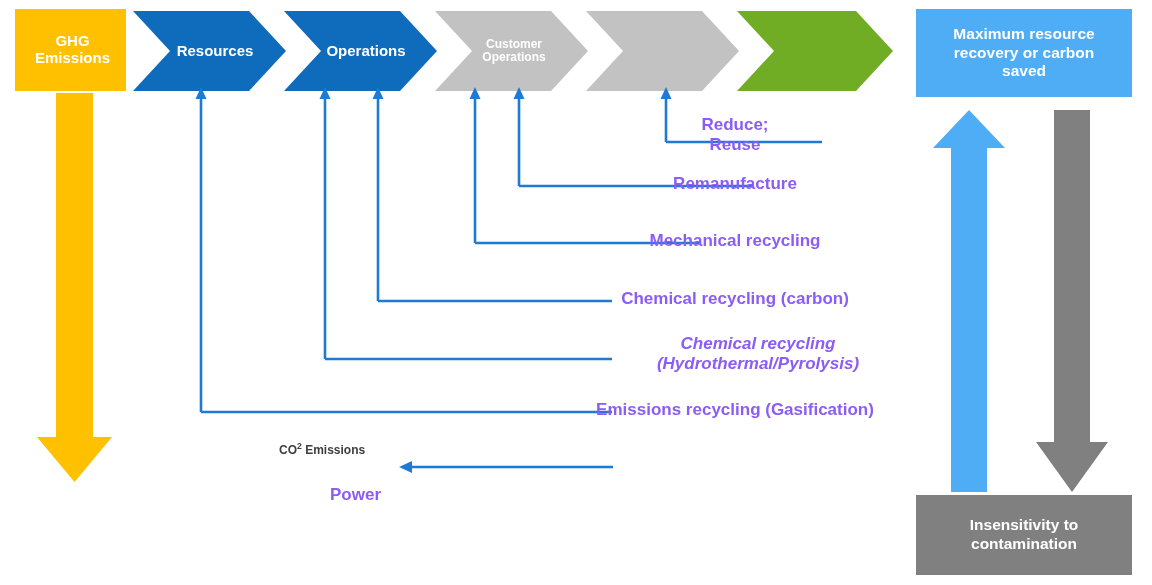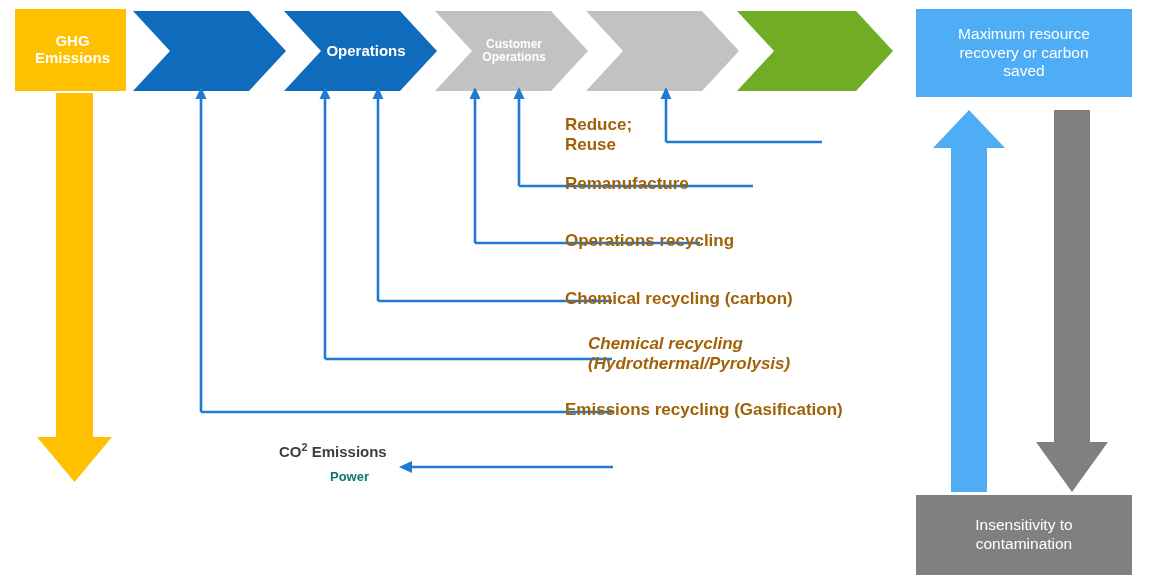--- a/index.html
+++ b/index.html
@@ -41,49 +41,50 @@
   .chain-label.small { font-size: 12px; }
 
   
   .panel-text {
     position: absolute;
     display: flex;
     align-items: center;
     justify-content: center;
     text-align: center;
     color: #ffffff;
-    font-weight: normal;
+    font-weight: bold;
     font-size: 15.5px;
     line-height: 1.22;
   }
 
   
   .flow-label {
     position: absolute;
-    text-align: left;
-    color: #a16207;
+    text-align: center;
+    color: #8b5cf6;
     font-weight: bold;
     font-size: 17px;
     line-height: 1.16;
     white-space: pre-line;
   }
 
   .note-dark {
     position: absolute;
     color: #3d3d3d;
     font-weight: bold;
-    font-size: 15px;
+    font-size: 12px;
     white-space: nowrap;
   }
   .note-blue {
     position: absolute;
-    color: #0f766e;
+    color: #8b5cf6;
     font-weight: bold;
-    font-size: 13px;
+    font-size: 17px;
     white-space: nowrap;
+    margin-top: 16px;
   }
   sup { font-size: 0.72em; }
 </style>
 </head>
 <body>
 
 <div id="stage">
 
   <svg class="layer" viewBox="0 0 1152 585">
 
@@ -135,41 +136,42 @@
     <rect x="916" y="495" width="216" height="80" fill="#808080"></rect>
 
     <polygon fill="#4fadf5" points="969,110 1005,148 987,148 987,492 951,492 951,148 933,148"></polygon>
 
     <polygon fill="#808080" points="1054,110 1090,110 1090,442 1108,442 1072,492 1036,442 1054,442"></polygon>
   </svg>
 
   <div class="chain-label" style="left: 15px; top: 9px; width: 115px; height: 82px; white-space: pre-line;">GHG
 Emissions</div>
 
+  <div class="chain-label" style="left:160px; top:11px; width:110px; height:80px;">Resources</div>
 
   <div class="chain-label" style="left:311px; top:11px; width:110px; height:80px;">Operations</div>
 
   <div class="chain-label small" style="left: 458px; top: 11px; width: 112px; height: 80px; white-space: pre-line;">Customer
 Operations</div>
 
 
 
   <div class="panel-text" style="left: 916px; top: 9px; width: 216px; height: 88px; white-space: pre-line;">Maximum resource
 recovery or carbon
 saved</div>
 
   <div class="panel-text" style="left: 916px; top: 495px; width: 216px; height: 80px; white-space: pre-line;">Insensitivity to
 contamination</div>
 
   <div class="flow-label" style="left: 565px; top: 115px; width: 340px; white-space: pre-line;">Reduce;
 Reuse</div>
 
   <div class="flow-label" style="left:565px; top:174px; width:340px;">Remanufacture</div>
 
-  <div class="flow-label" style="left:565px; top:231px; width:340px;">Operations recycling</div>
+  <div class="flow-label" style="left:565px; top:231px; width:340px;">Mechanical recycling</div>
 
   <div class="flow-label" style="left:565px; top:289px; width:340px;">Chemical recycling (carbon)</div>
 
   <div class="flow-label" style="left: 588px; top: 334px; width: 340px; white-space: pre-line; font-style: italic;">Chemical recycling
 (Hydrothermal/Pyrolysis)</div>
 
   <div class="flow-label" style="left:565px; top:400px; width:340px;">Emissions recycling (Gasification)</div>
 
 
   <div class="note-dark" style="left:279px; top:441px;"><span>CO</span><sup>2</sup><span> Emissions</span></div>

